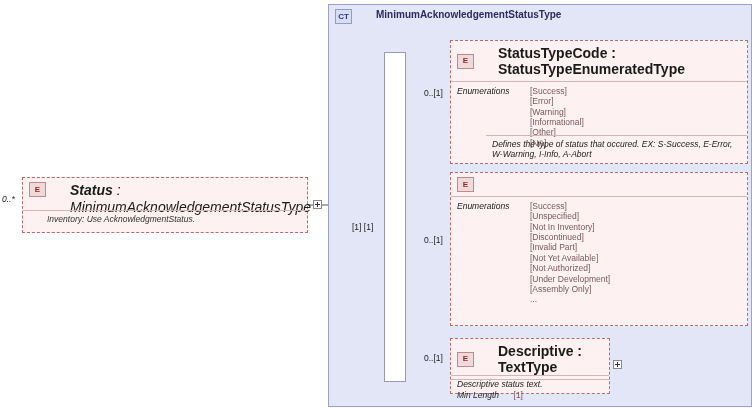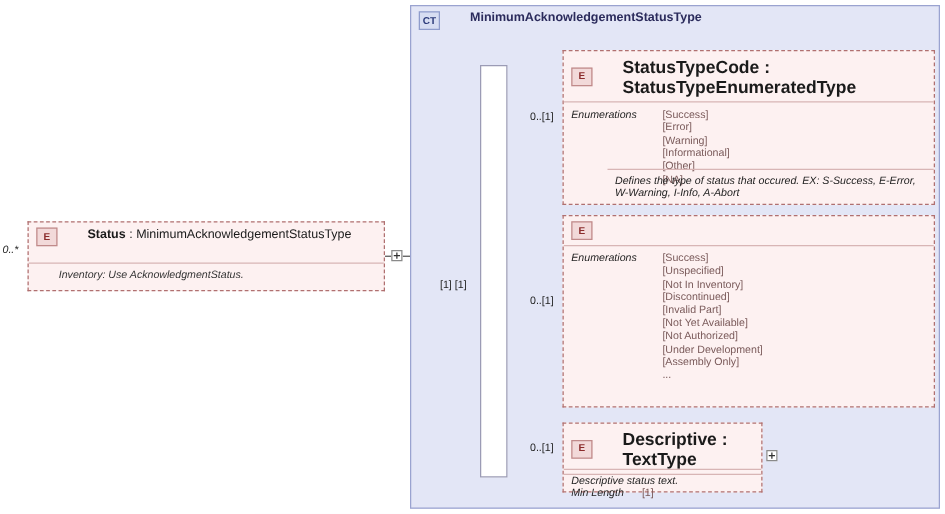--- a/index.html
+++ b/index.html
@@ -84,24 +84,25 @@
   #status-box {
     left: 22px;
     top: 177px;
     width: 286px;
     height: 56px;
     background: #fdf1f1;
     border: 1px dashed #b07070;
   }
   #status-box .hdr { padding: 4px 6px; align-items: flex-start; }
   #status-title {
-    font-size: 10px;
+    font-size: 14px;
     color: #1a1a1a;
     line-height: 1.2;
     width: 250px;
+    font-style: italic;
   }
   #status-divider {
     position: absolute;
     left: 0; right: 0;
     top: 32px;
     border-top: 1px solid #d8b5b5;
   }
   #status-note {
     position: absolute;
     left: 24px;

